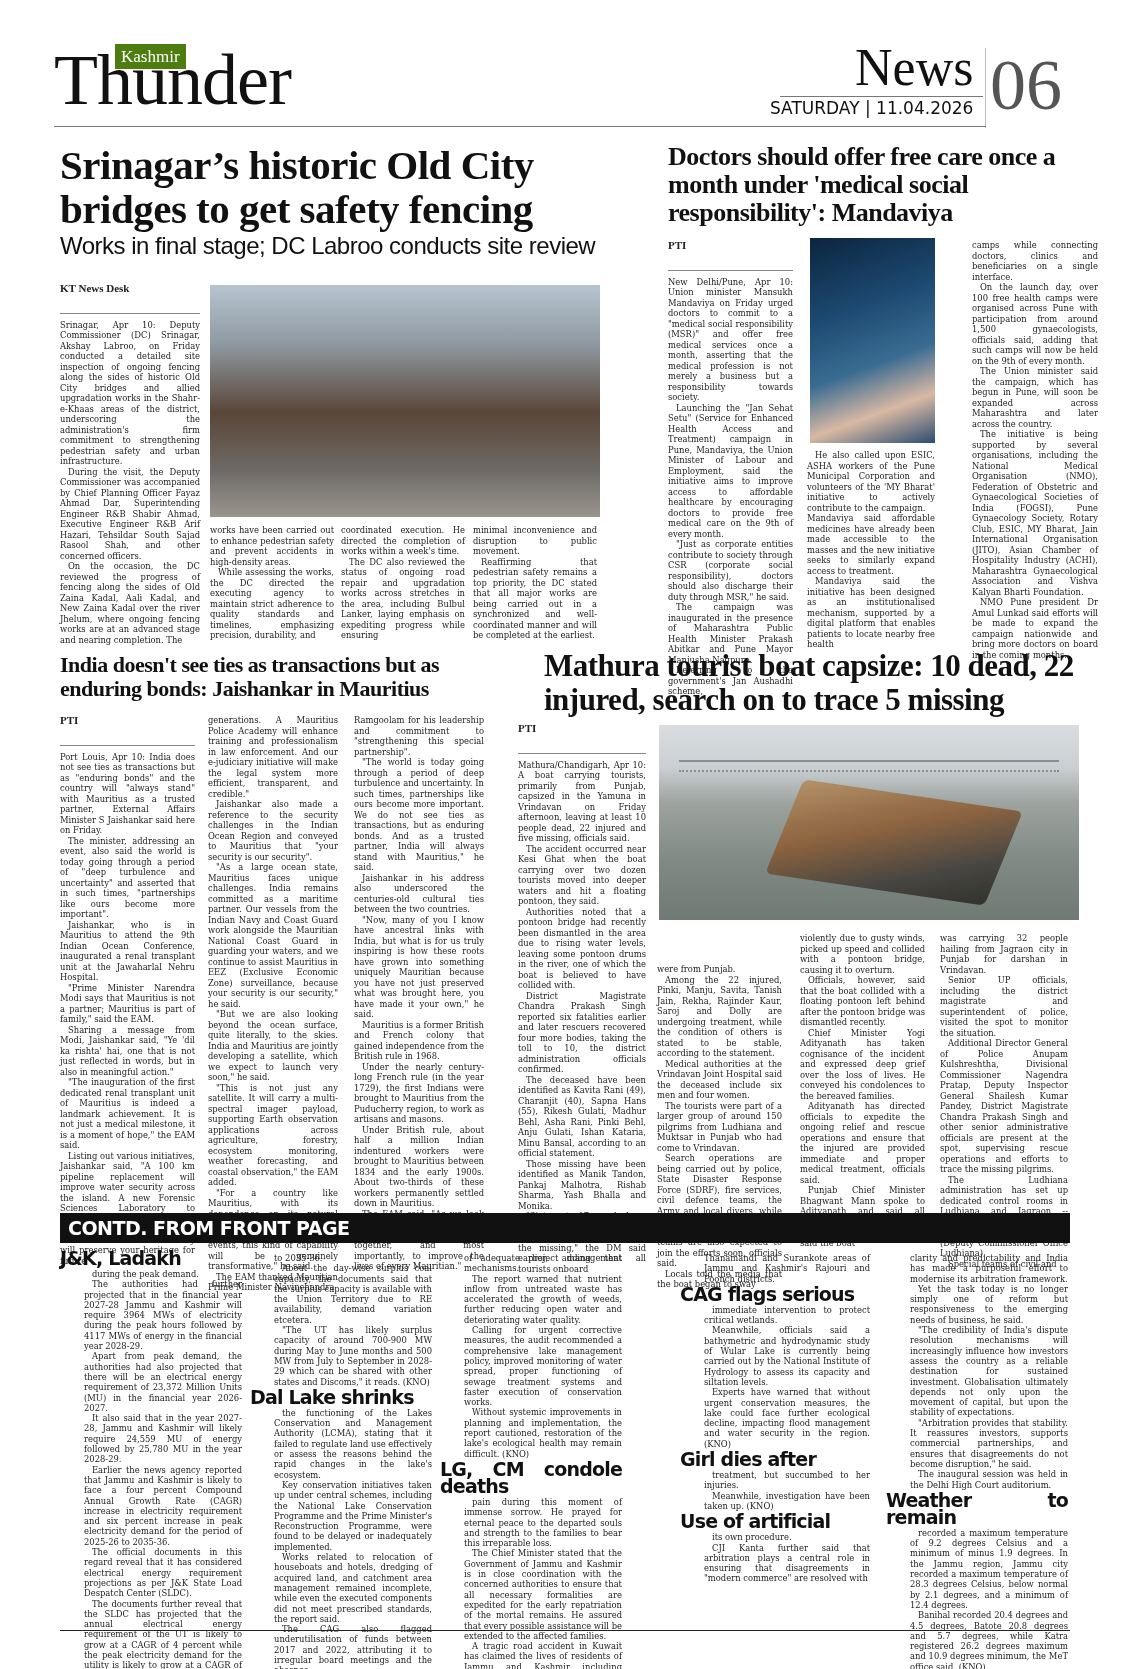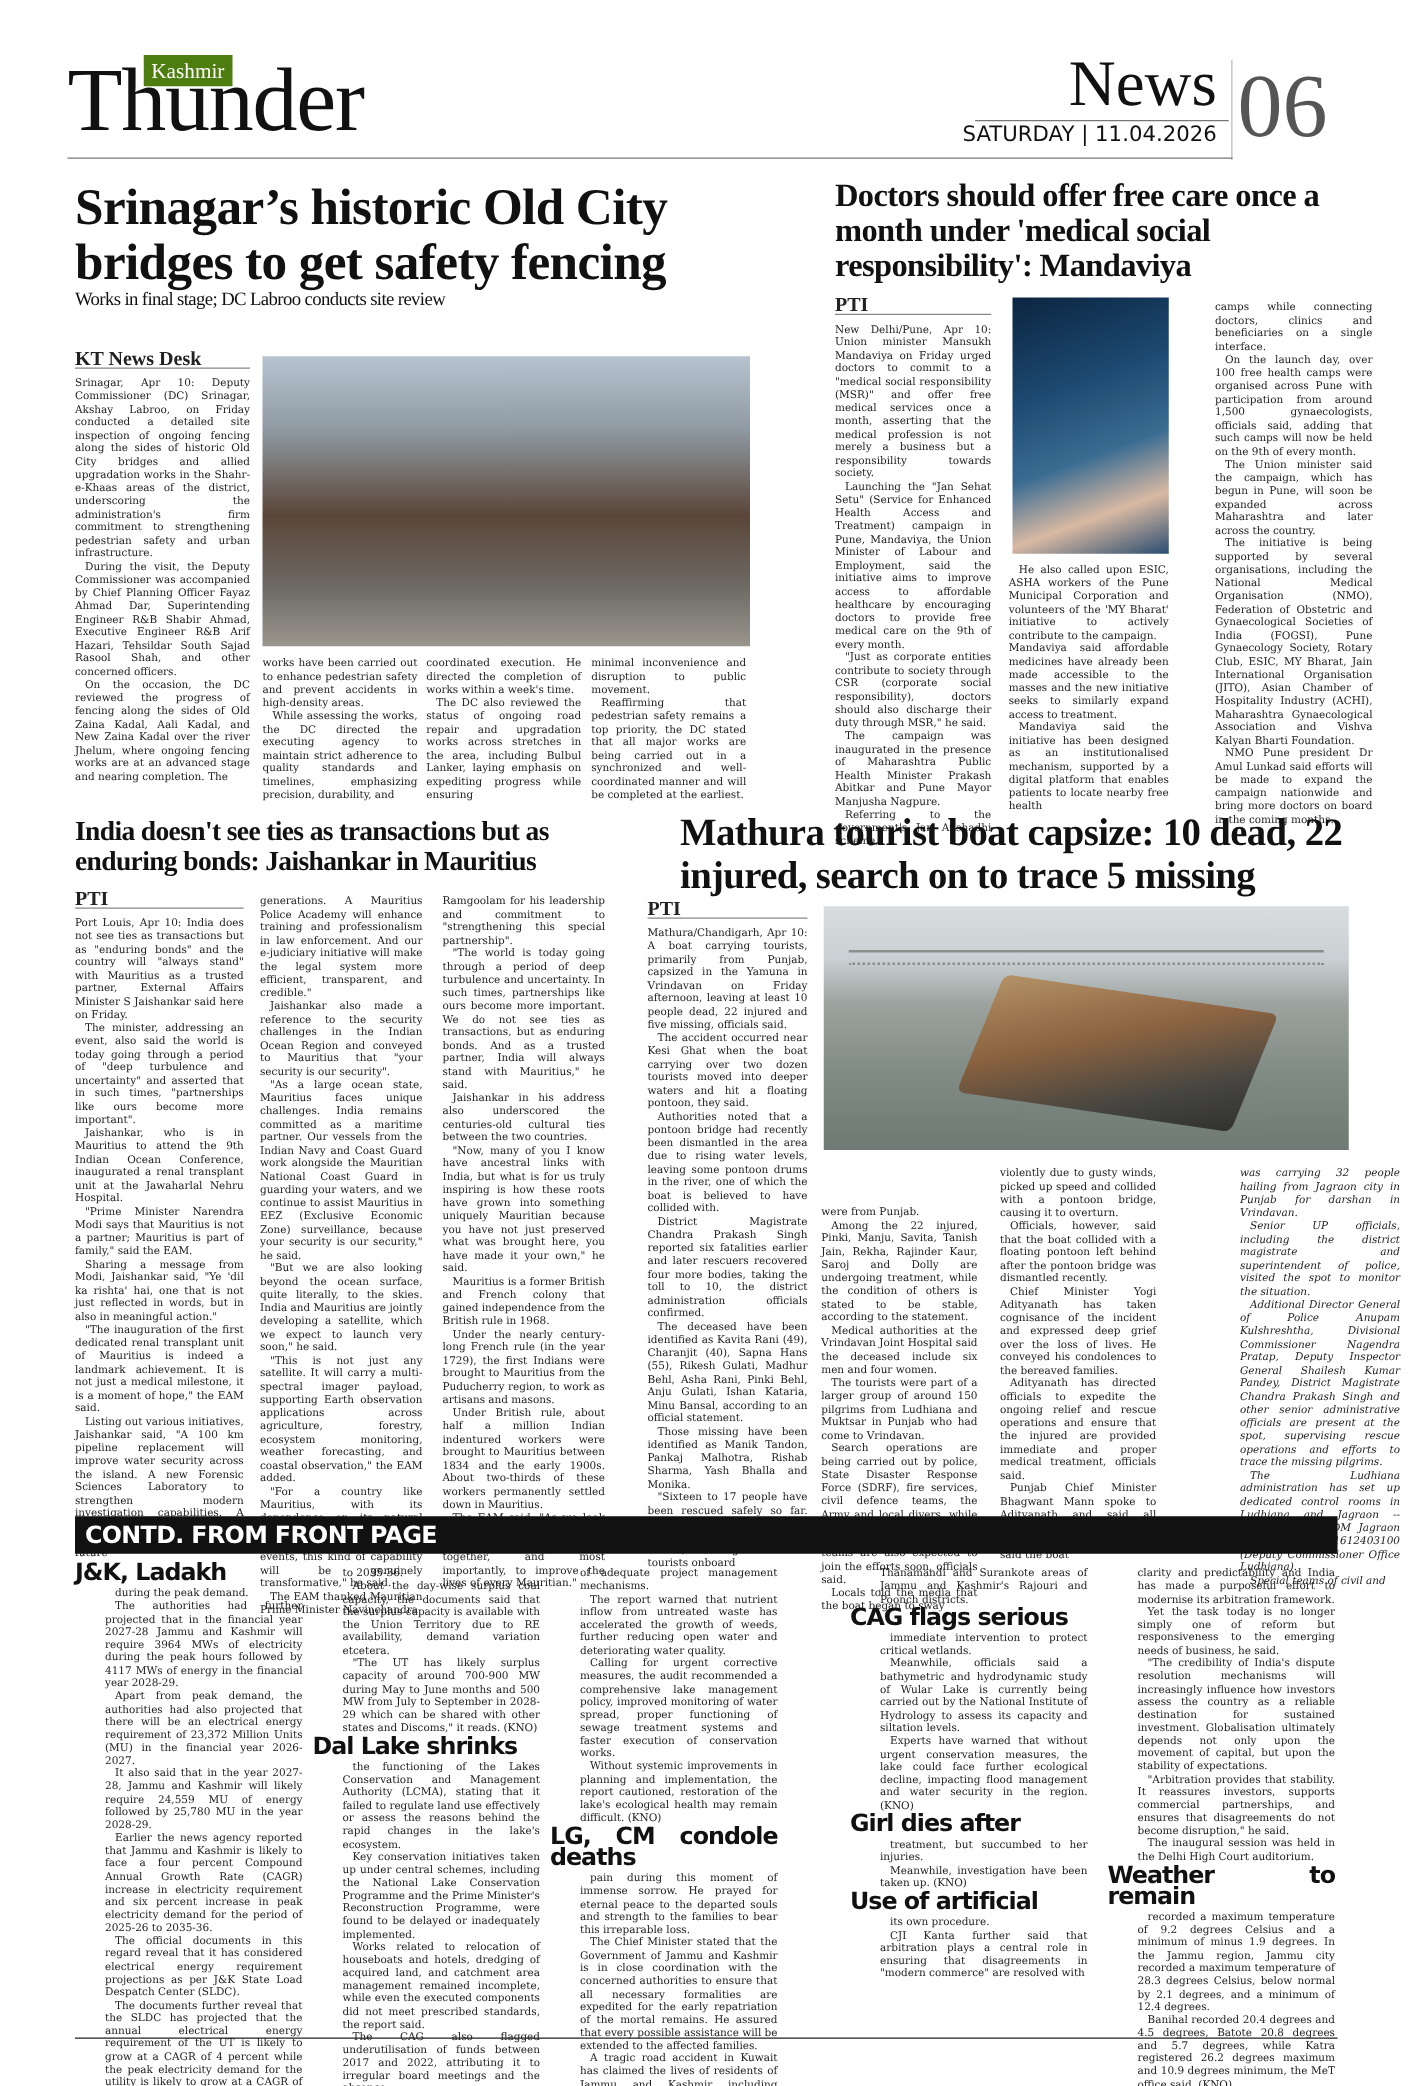--- a/index.html
+++ b/index.html
@@ -7,23 +7,23 @@
   .masthead-kashmir { position: absolute; left: 115px; top: 44px; background: #4d7c0f; color: #fff; font-family: "Liberation Serif", serif; font-size: 17px; padding: 0 6px; line-height: 25px; }
   .masthead-thunder { position: absolute; left: 54px; top: 45px; font-family: "Liberation Serif", serif; font-size: 72px; line-height: 70px; letter-spacing: -1px; color: #111; }
   .news-word { position: absolute; left: 855px; top: 40px; font-family: "Liberation Serif", serif; font-size: 52px; line-height: 55px; }
   .page-date { position: absolute; left: 770px; top: 98px; font-family: "DejaVu Sans", sans-serif; font-size: 17px; }
   .page-num { position: absolute; left: 990px; top: 50px; font-family: "Liberation Serif", serif; font-size: 72px; line-height: 70px; color: #555; }
   .vline { position: absolute; left: 985px; top: 48px; width: 1px; height: 80px; background: #bbb; }
   .top-rule { position: absolute; left: 54px; top: 126px; width: 932px; height: 1px; background: #777; }
   .date-rule { position: absolute; left: 780px; top: 96px; width: 203px; height: 1px; background: #777; }
   h1, h2 { font-family: "Liberation Serif", serif; font-weight: bold; letter-spacing: -0.5px; }
   .h-main { position: absolute; left: 60px; top: 143px; width: 560px; font-size: 41px; line-height: 44px; }
-  .deck { position: absolute; left: 60px; top: 232px; font-family: Liberation Serif, serif; font-size: 15px; letter-spacing: -0.5px; }
+  .deck { position: absolute; left: 60px; top: 232px; font-family: Liberation Sans, sans-serif; font-size: 24px; letter-spacing: -0.5px; }
   .h-right { position: absolute; left: 668px; top: 143px; width: 400px; font-size: 26px; line-height: 28px; }
-  .byline { font-family: "Liberation Serif", serif; font-weight: bold; font-size: 16px; border-bottom: 1.5px solid #888; padding-bottom: 0; margin-bottom: 6px; }
+  .byline { font-family: "Liberation Serif", serif; font-weight: bold; font-size: 11px; border-bottom: 1.5px solid #888; padding-bottom: 19px; margin-bottom: 6px; }
   .col { position: absolute; font-family: "DejaVu Serif", serif; font-size: 8.4px; line-height: 10.5px; text-align: justify; color: #222; }
   .col p { text-indent: 8px; }
   .photo { position: absolute; overflow: hidden; }
   .ph-officials { left: 210px; top: 285px; width: 390px; height: 232px; background: linear-gradient(180deg,#b7c3cf 0%,#8f9aa3 25%,#5a4638 55%,#6e6a66 80%,#9a968e 100%); }
   .ph-doctors { left: 810px; top: 238px; width: 125px; height: 205px; background: linear-gradient(160deg,#0b2540 0%,#1d4a72 35%,#3a6c92 60%,#d9b9a3 80%,#2a4d70 100%); }
   .ph-boat { left: 659px; top: 725px; width: 420px; height: 195px; background: linear-gradient(180deg,#d9dde0 0%,#c9cfd2 22%,#9da39f 40%,#7f8a84 70%,#6e7a73 100%); }
   .boat-wreck { position: absolute; left: 120px; top: 70px; width: 230px; height: 95px; background: linear-gradient(160deg,#b48a58 0%,#8b5a32 40%,#3d3a36 75%,#262420 100%); transform: skewX(-15deg) rotate(8deg); border-radius: 6px; opacity: 0.85; }
   .pier { position: absolute; left: 20px; top: 35px; width: 380px; height: 12px; border-top: 2px solid #8a8f8c; border-bottom: 2px dotted #8a8f8c; }
   .h-mid-left { position: absolute; left: 60px; top: 653px; width: 430px; font-size: 22px; line-height: 24px; }
   .h-mid-right { position: absolute; left: 515px; top: 649px; width: 560px; font-size: 31px; line-height: 34px; margin-left: 29px; }
@@ -153,21 +153,21 @@
     <p>Search operations are being carried out by police, State Disaster Response Force (SDRF), fire services, civil defence teams, the Army and local divers, while the National Disaster Response Force (NDRF) teams are also expected to join the efforts soon, officials said.</p>
     <p>Locals told the media that the boat began to sway</p>
   </div>
   <div class="col" style="left:800px;top:933px;width:125px;">
     <p style="text-indent:0">violently due to gusty winds, picked up speed and collided with a pontoon bridge, causing it to overturn.</p>
     <p>Officials, however, said that the boat collided with a floating pontoon left behind after the pontoon bridge was dismantled recently.</p>
     <p>Chief Minister Yogi Adityanath has taken cognisance of the incident and expressed deep grief over the loss of lives. He conveyed his condolences to the bereaved families.</p>
     <p>Adityanath has directed officials to expedite the ongoing relief and rescue operations and ensure that the injured are provided immediate and proper medical treatment, officials said.</p>
     <p>Punjab Chief Minister Bhagwant Mann spoke to Adityanath and said all necessary assistance will be provided to the victims. He said the boat</p>
   </div>
-  <div class="col" style="left:992px;top:933px;width:128px;font-style:italic;">
+  <div class="col" style="left:940px;top:933px;width:128px;">
     <p style="text-indent:0">was carrying 32 people hailing from Jagraon city in Punjab for darshan in Vrindavan.</p>
     <p>Senior UP officials, including the district magistrate and superintendent of police, visited the spot to monitor the situation.</p>
     <p>Additional Director General of Police Anupam Kulshreshtha, Divisional Commissioner Nagendra Pratap, Deputy Inspector General Shailesh Kumar Pandey, District Magistrate Chandra Prakash Singh and other senior administrative officials are present at the spot, supervising rescue operations and efforts to trace the missing pilgrims.</p>
     <p>The Ludhiana administration has set up dedicated control rooms in Ludhiana and Jagraon -- 01624223226 (SDM Jagraon office) and 01612403100 (Deputy Commissioner Office Ludhiana).</p>
     <p>Special teams of civil and</p>
   </div>
 </article>
 
 <section>
   <div class="contd-bar">CONTD. FROM FRONT PAGE</div>

